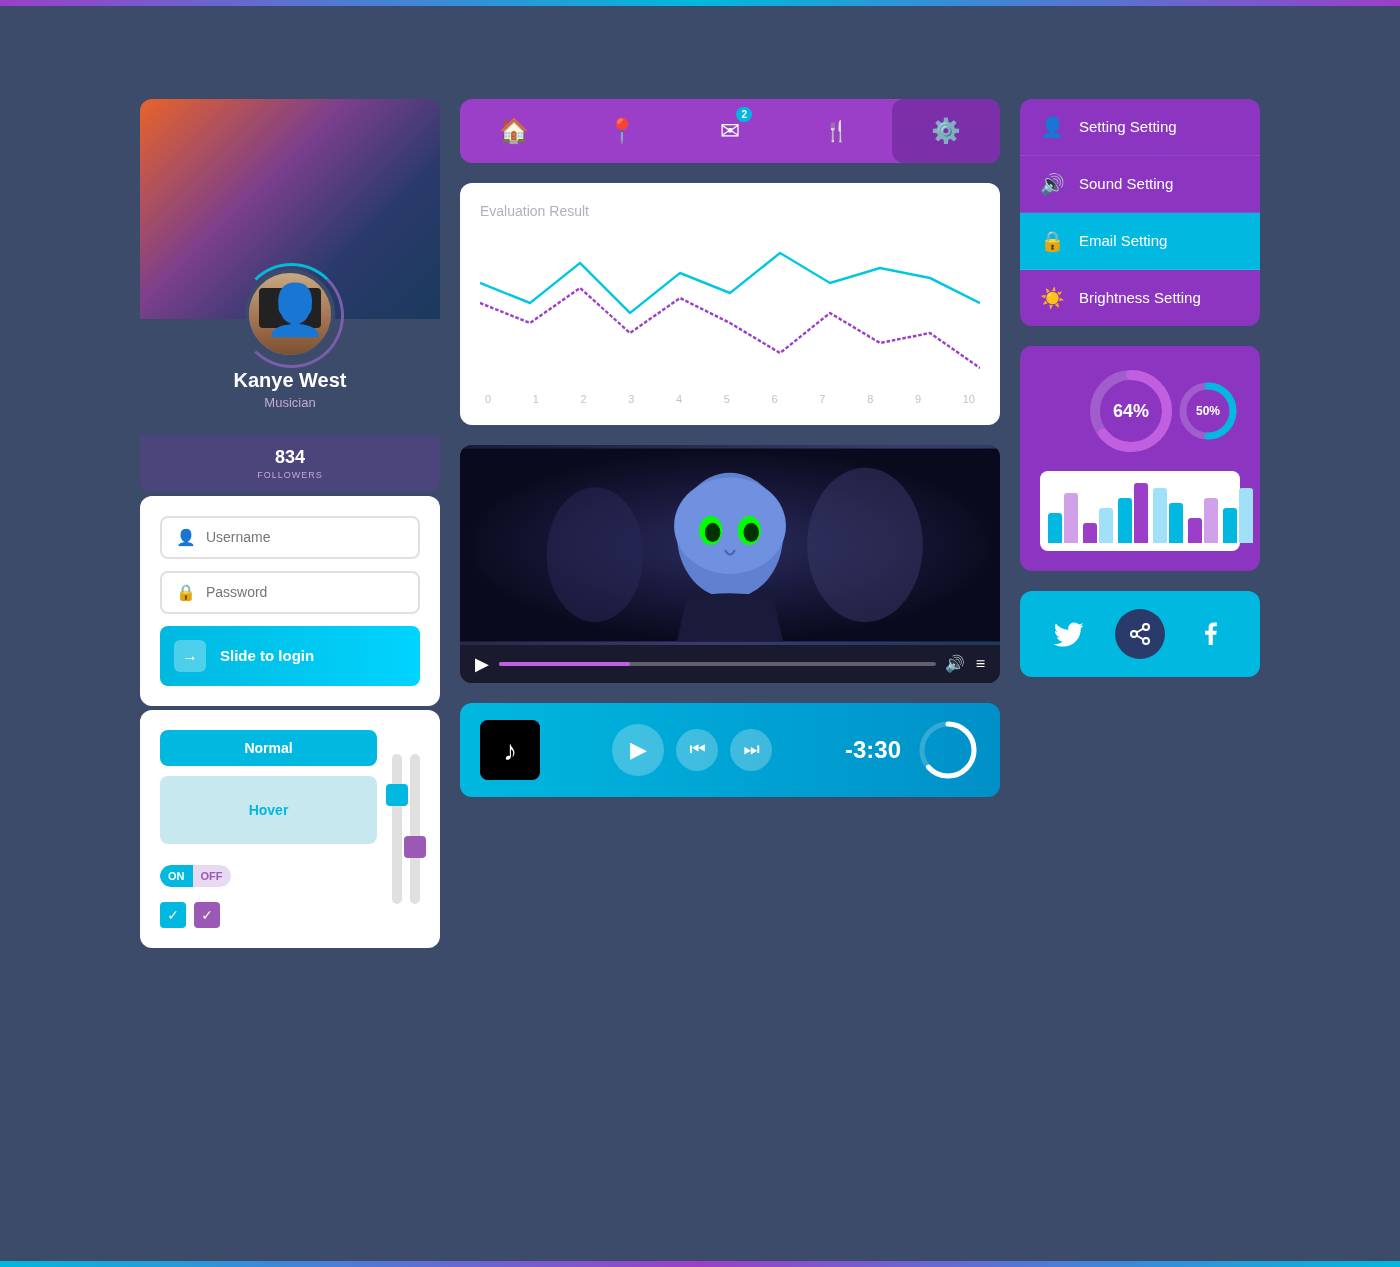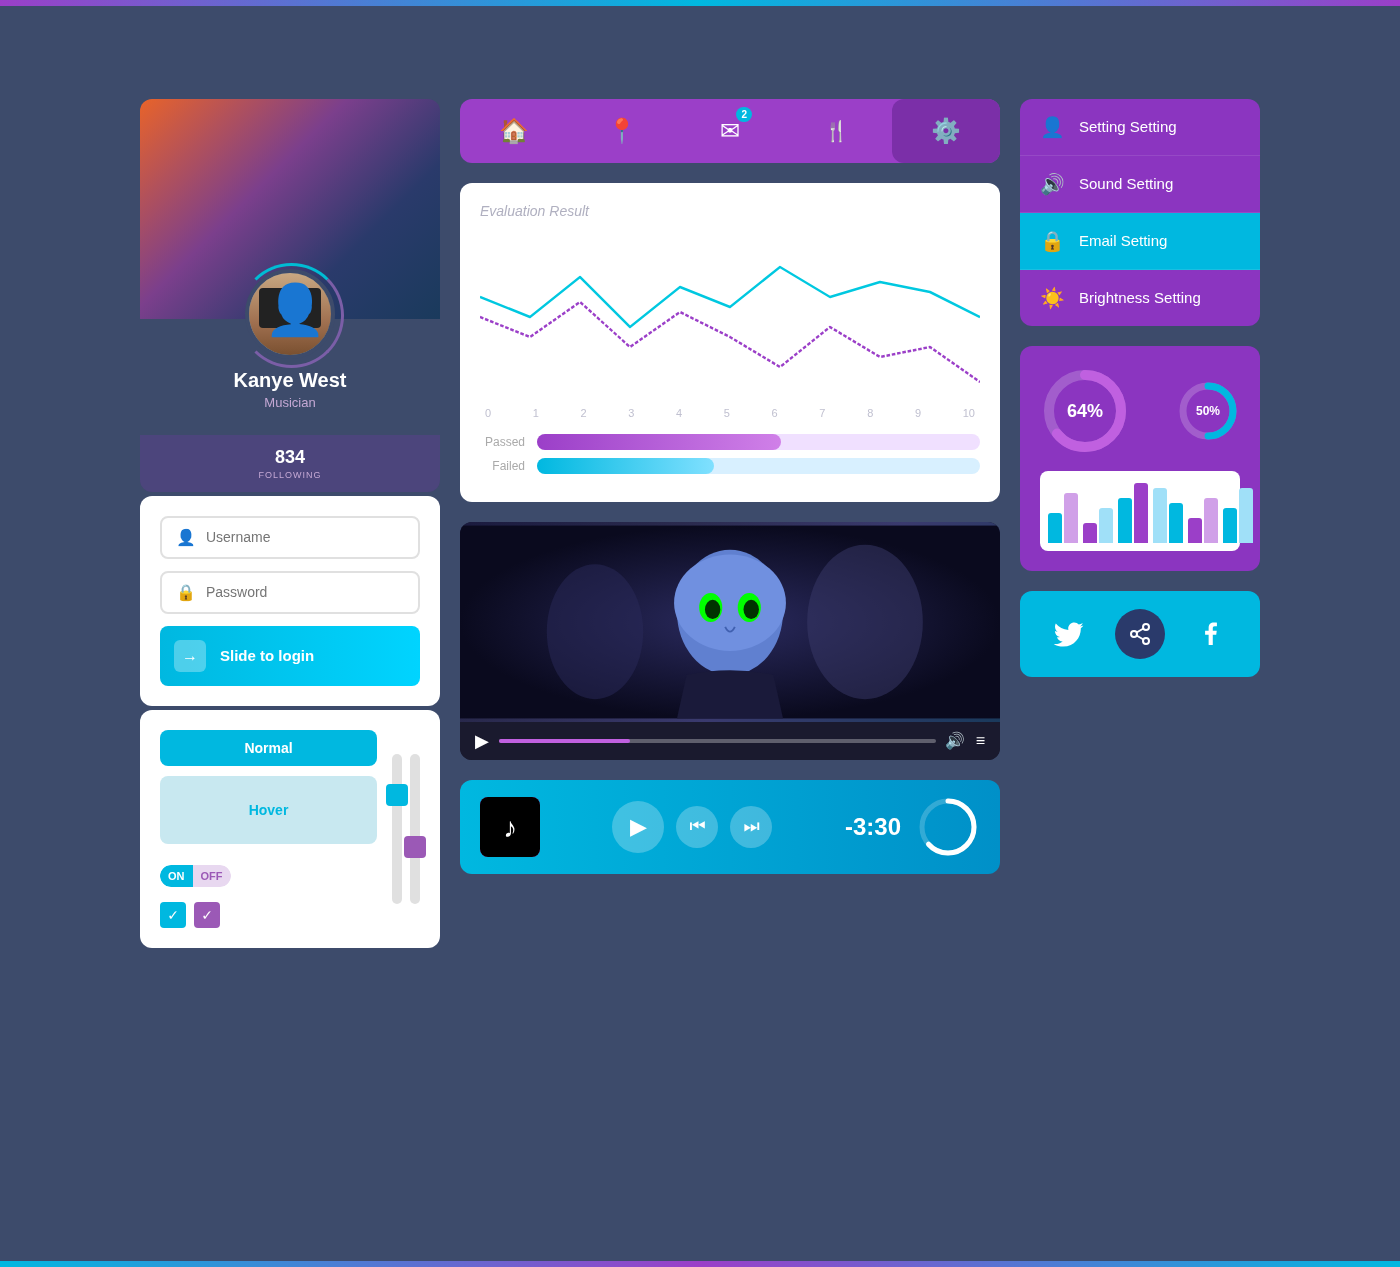--- a/index.html
+++ b/index.html
@@ -345,22 +345,21 @@
 
     
     .eval-card {
       background: #fff;
       border-radius: 12px;
       padding: 20px;
     }
     .eval-title {
       color: #b0b0c0;
       font-size: 14px;
-      margin-bottom: 18px;
-      font-style: italic;
+      margin-bottom: 4px;
     }
     .chart-area {
       position: relative;
       height: 160px;
       margin-bottom: 10px;
     }
     .chart-svg {
       width: 100%;
       height: 160px;
     }
@@ -548,21 +547,21 @@
       background: #8b35c0;
       border-radius: 12px;
       padding: 20px;
       display: flex;
       flex-direction: column;
       gap: 15px;
     }
     .donut-area {
       display: flex;
       align-items: center;
-      justify-content: space-between;
+      justify-content: flex-end;
     }
     .donut-wrap {
       position: relative;
       width: 90px;
       height: 90px;
     }
     .donut-wrap svg {
       transform: rotate(-90deg);
     }
     .donut-label {
@@ -679,21 +678,21 @@
           </div>
         </div>
       </div>
       <div class="profile-info">
         <div class="profile-name">Kanye West</div>
         <div class="profile-title">Musician</div>
       </div>
       <div class="profile-stats">
         <div class="profile-stat">
           <div class="profile-stat-num">834</div>
-          <div class="profile-stat-label">FOLLOWING</div>
+          <div class="profile-stat-label">FOLLOWERS</div>
         </div>
       </div>
     </div>
 
     <div class="login-card">
       <div class="login-input-wrap">
         <span class="login-input-icon">👤</span>
         <input class="login-input" type="text" placeholder="Username" style="">
       </div>
       <div class="login-input-wrap">
@@ -768,34 +767,20 @@
         <span>1</span>
         <span>2</span>
         <span>3</span>
         <span>4</span>
         <span>5</span>
         <span>6</span>
         <span>7</span>
         <span>8</span>
         <span>9</span>
         <span>10</span>
-      </div>
-      <div class="progress-section">
-        <div class="progress-row">
-          <span class="progress-label">Passed</span>
-          <div class="progress-bar-track">
-            <div class="progress-bar-fill purple"></div>
-          </div>
-        </div>
-        <div class="progress-row">
-          <span class="progress-label">Failed</span>
-          <div class="progress-bar-track" style="background:#d8f0ff;">
-            <div class="progress-bar-fill blue"></div>
-          </div>
-        </div>
       </div>
     </div>
 
     <div class="video-card">
       <div class="video-thumbnail">
         
         <svg width="100%" height="200" viewBox="0 0 560 200">
           <defs>
             <radialGradient id="bg-grad" cx="50%" cy="50%" r="50%">
               <stop offset="0%" stop-color="#2a2a5e"></stop>

